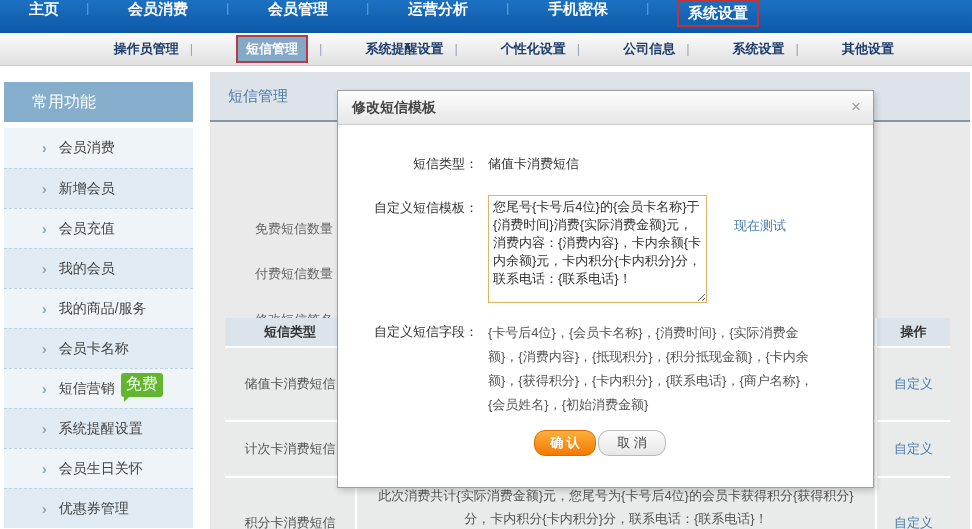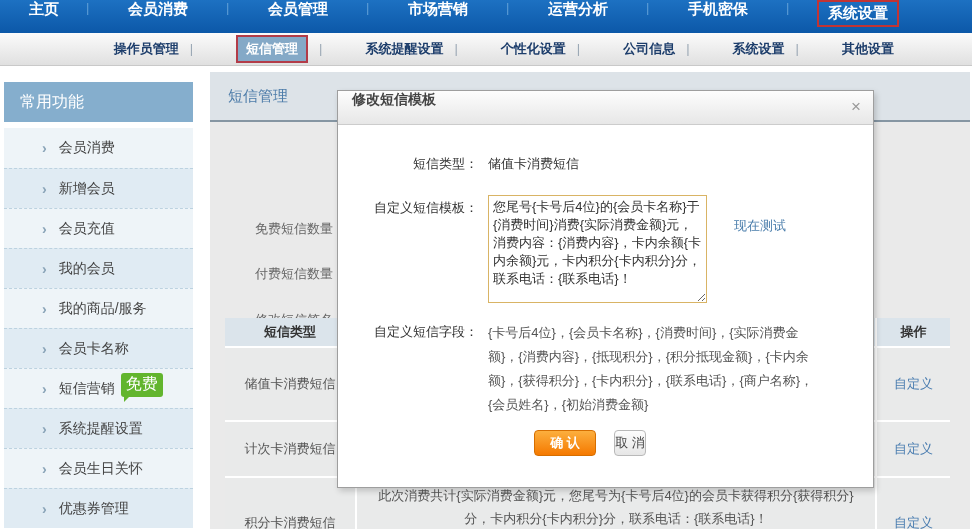--- a/index.html
+++ b/index.html
@@ -22,21 +22,21 @@
             background:linear-gradient(#fbfbfb,#e0e0e0); border-bottom:1px solid #c9c9c9;
             display:flex; align-items:center; justify-content:flex-end; padding-right:78px;gap:32px; }
   .subnav-item { color:#1c3d6b; font-size:13px; font-weight:bold; cursor:pointer; white-space:nowrap; }
   .subnav-item:not(:last-child)::after { content:"|"; color:#9aa7b4; font-weight:normal; margin:0 11px; }
   .subnav-item .active-box { display:inline-block; background:#84a9c7; color:#fff;
             border:2px solid #b23b48; padding:3px 8px; }
 
   
   .sidebar { position:absolute; left:4px; top:82px; width:189px; }
   .sidebar-header { height:40px; background:#85aecd; color:#fff; font-size:16px;
-            display:flex; align-items:center; padding-left:16px; }
+            display:flex; align-items:center; padding-left:28px; }
   .sidebar-items { margin-top:6px; }
   .sidebar-item { height:40px; display:flex; align-items:center; padding-left:38px;
             font-size:14px; color:#444; cursor:pointer; position:relative; }
   .sidebar-item:nth-child(odd) { background:#eef4f8; }
   .sidebar-item:nth-child(even) { background:#e0ebf3; }
   .sidebar-item + .sidebar-item { border-top:1px dashed #bcd2e0; }
   .chev { color:#8aa4b8; font-weight:bold; font-size:14px; margin-right:12px; }
   .free-badge { position:relative; display:inline-block; margin-left:6px; margin-top:-8px;
             background:#62b52e; color:#fff; font-size:16px; padding:1px 5px 2px;
             border-radius:3px; }
@@ -58,49 +58,48 @@
             font-size:13px; font-weight:bold; color:#333; }
   .td { background:#e9eaea; font-size:13px; color:#555; display:flex; align-items:center; justify-content:center; }
   .td.row-h1 { height:72px; } .td.row-h2 { height:54px; } .td.row-h3 { height:90px; }
   .td.content-cell { align-items:flex-start; padding:6px 10px; text-align:center; line-height:23px; }
   .link { color:#4a7db0; font-size:13px; cursor:pointer; }
 
   
   .modal { position:absolute; left:337px; top:90px; width:537px; height:398px; background:#fff;
             border:1px solid #9e9e9e; box-shadow:2px 3px 6px rgba(0,0,0,.18); z-index:20; }
   .modal-header { position:relative; height:34px; background:linear-gradient(#fdfdfd,#e7e7e7);
-            border-bottom:1px solid #ccc; display:flex; }
+            border-bottom:1px solid #ccc; display:flex; align-items:center; }
   .modal-title { margin-left:14px; font-size:14px; font-weight:bold; color:#444; }
   .modal-close { position:absolute; right:12px; top:7px; font-size:17px; color:#9a9a9a;
             cursor:pointer; line-height:1; }
   .m-label { position:absolute; left:0; width:140px; text-align:right; font-size:13px; color:#333; }
   .m-value { position:absolute; font-size:13px; color:#333; }
   .m-textarea { position:absolute; left:150px; top:104px; width:219px; height:108px;
             border:1px solid #d9b465; font-family:"Liberation Sans", sans-serif; font-size:13px;
             color:#333; line-height:18px; padding:2px 4px; resize:both; background:#fff; outline:none; }
   .test-link { position:absolute; left:396px; top:110px; font-size:13px; color:#4a7dab; cursor:pointer;margin-top:16px; }
   .m-fields { position:absolute; left:150px; top:230px; width:332px; font-size:13px;
             color:#555; line-height:24px; }
-  .btn { position:absolute; top:339px; height:26px; border-radius:4px; font-size:13px;
+  .btn { position:absolute; top:339px; height:26px; border-radius:11px; font-size:13px;
             cursor:pointer; font-family:"Liberation Sans", sans-serif; }
   .btn-confirm { left:196px; width:62px; background:linear-gradient(#fcaf3e,#f57900);
             border:1px solid #d66e00; color:#fff; font-weight:bold; }
-  .btn-cancel { left:276px; width:32px; background:linear-gradient(#fdfdfd,#e6e6e6);
+  .btn-cancel { left:260px; width:68px; background:linear-gradient(#fdfdfd,#e6e6e6);
             border:1px solid #b9b9b9; color:#444; }
 </style>
 </head>
 <body>
 
 <div class="page">
 
   <div class="topnav">
     <div class="topnav-item">主页</div>
     <div class="topnav-item">会员消费</div>
     <div class="topnav-item">会员管理</div>
-    <div class="topnav-item">市场营销</div>
     <div class="topnav-item">运营分析</div>
     <div class="topnav-item">手机密保</div>
     <div class="topnav-item"><span class="boxed">系统设置</span></div>
   </div>
 
   <div class="subnav">
     <span class="subnav-item">操作员管理</span>
     <span class="subnav-item"><span class="active-box">短信管理</span></span>
     <span class="subnav-item">系统提醒设置</span>
     <span class="subnav-item">个性化设置</span>

